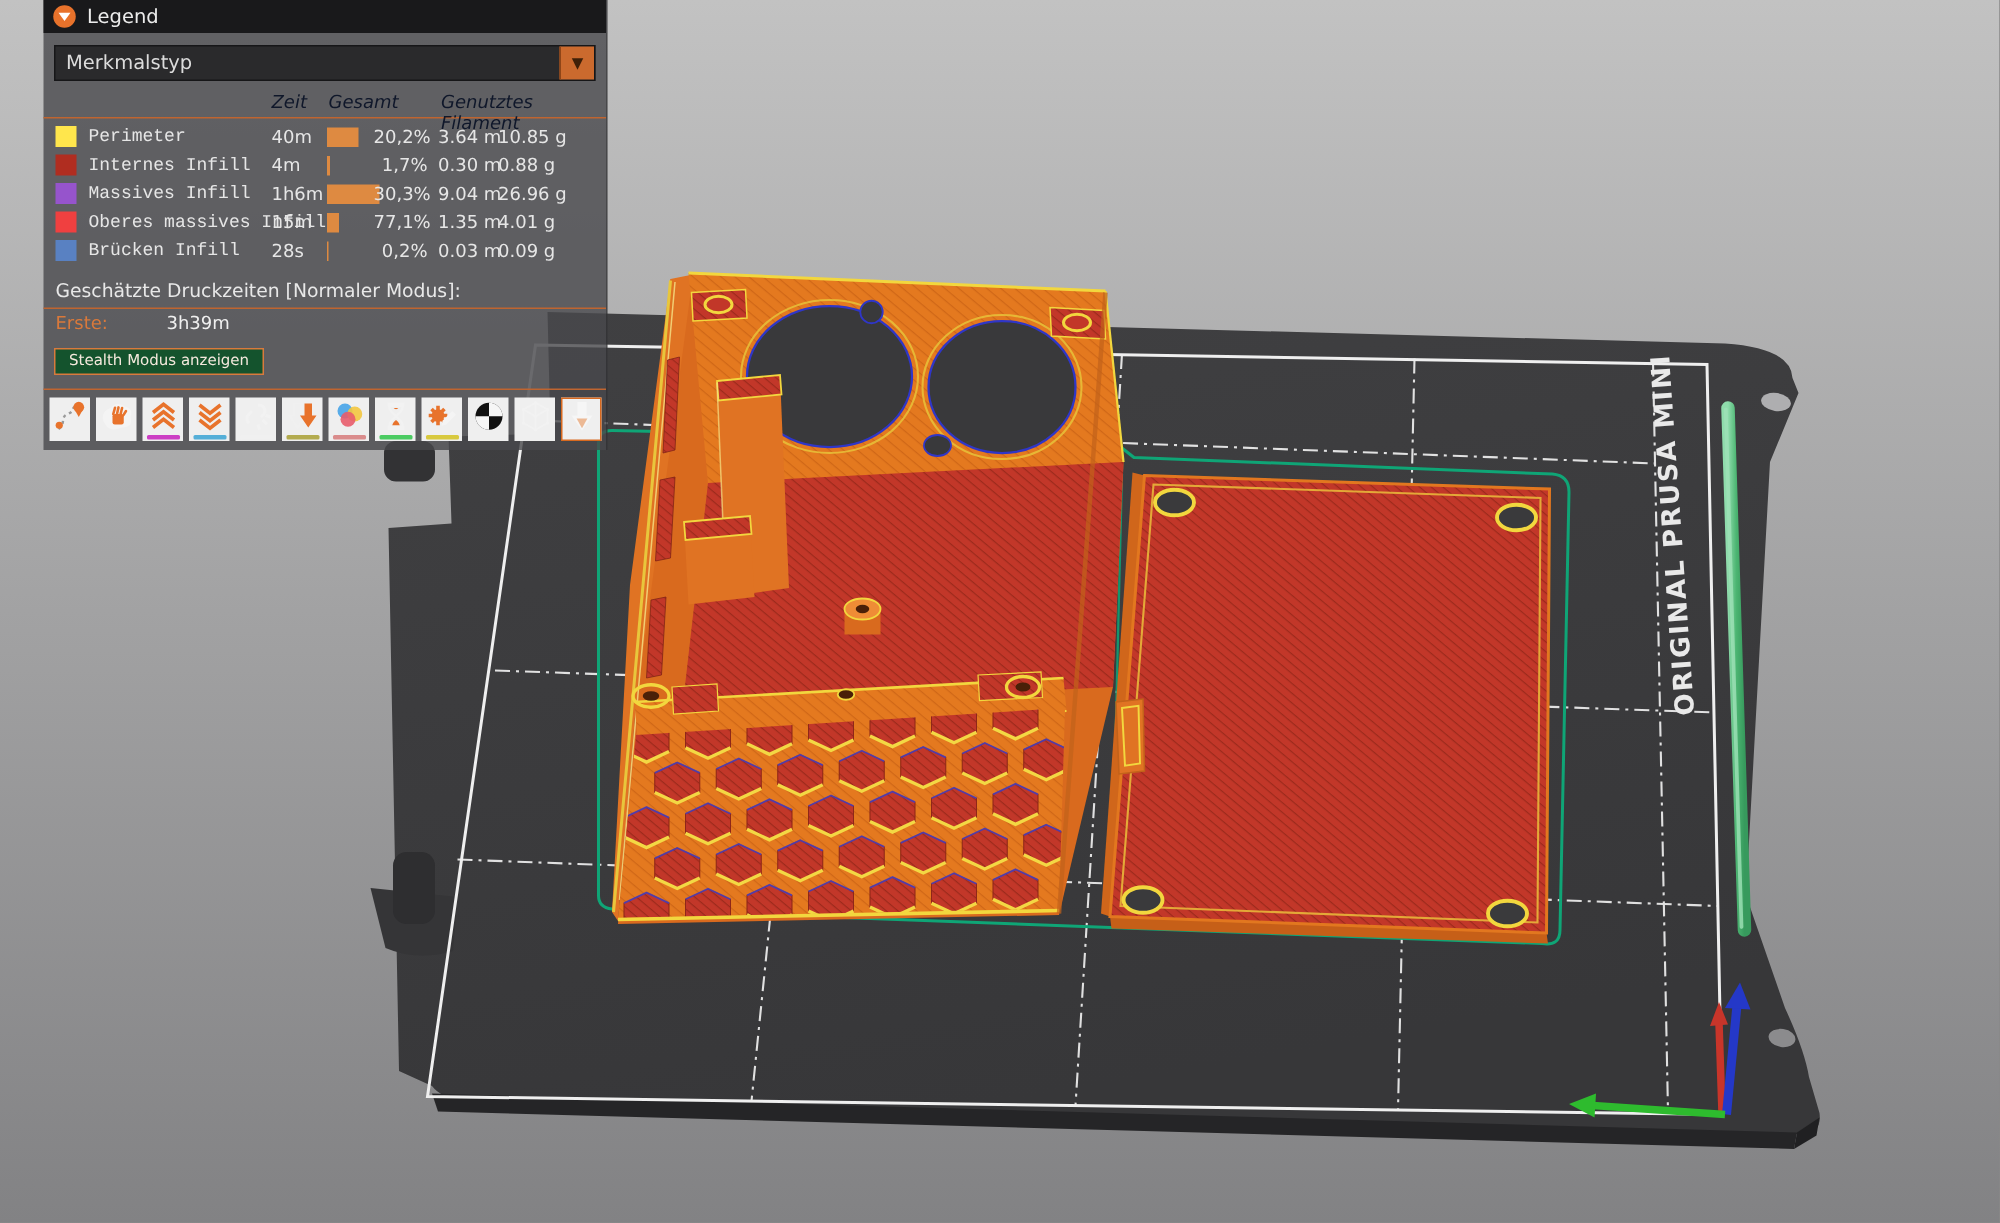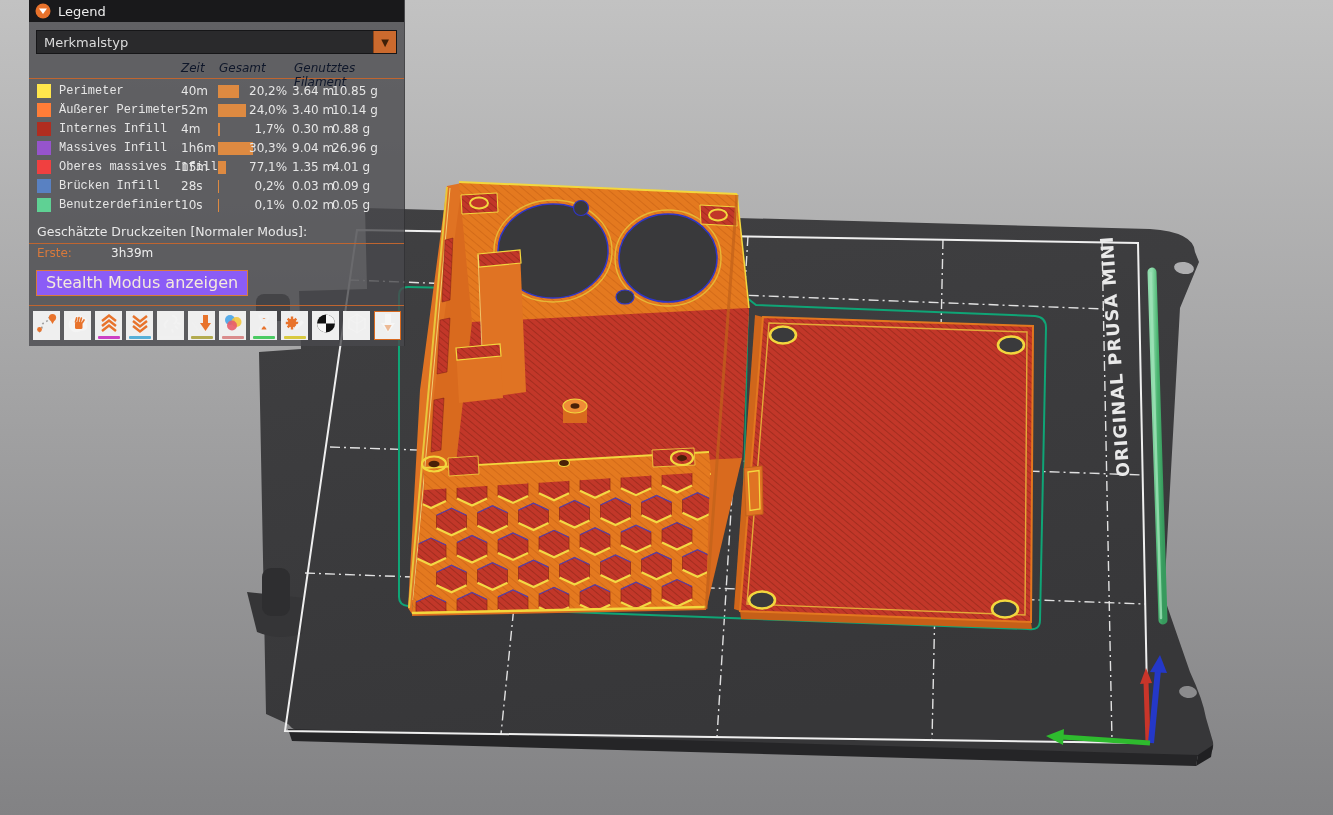--- a/index.html
+++ b/index.html
@@ -26,22 +26,22 @@
   .lbl{position:absolute;left:30px;top:2px;white-space:nowrap;font-family:Liberation Mono, monospace;}
   .tval{position:absolute;left:152px;top:2px;}
   .bar{position:absolute;left:189px;top:3px;height:13px;}
   .pct{position:absolute;left:220px;width:36px;top:2px;text-align:right;}
   .um{position:absolute;left:263px;top:2px;}
   .ug{position:absolute;left:303px;top:2px;}
   .esthead{padding:5px 8px 4px 8px;color:#e8e8e8;font-size:12.5px;}
   .estrow{position:relative;height:19px;}
   .estlab{position:absolute;left:8px;top:2px;color:#d9793b;}
   .estval{position:absolute;left:82px;top:2px;color:#efefef;}
-  #stealth{margin:7px 0 9px 7px;display:inline-block;background:#8b5cf6;
-           border:1px solid #d97a3c;color:#f4e9dd;font-size:16px;
+  #stealth{margin:7px 0 9px 7px;display:inline-block;background:#14532d;
+           border:1px solid #d97a3c;color:#f4e9dd;font-size:10px;
            padding:2px 9px 3px 9px;cursor:pointer;}
   #toolbar{display:flex;gap:4px;padding:5px 0 6px 4px;align-items:center;}
   .tbtn{width:27px;height:29px;display:flex;flex-direction:column;align-items:center;
         justify-content:flex-start;border:1px solid transparent;padding:0;}
   .tbtn.active{border-color:#d8691f;}
   .tbtn svg{display:block;}
   .ul{width:22px;height:3px;margin-top:1px;border-radius:1px;}
 </style>
 </head>
 <body>
@@ -342,29 +342,20 @@
         <div class="lrow">
           <span class="sw" style="background:#FFE64C"></span>
           <span class="lbl">Perimeter</span>
           <span class="tval">40m</span>
           <span class="bar" style="width:21px;background:#DE8A41"></span>
           <span class="pct">20,2%</span>
           <span class="um">3.64 m</span>
           <span class="ug">10.85 g</span>
         </div>
         <div class="lrow">
-          <span class="sw" style="background:#FF7D38"></span>
-          <span class="lbl">Äußerer Perimeter</span>
-          <span class="tval">52m</span>
-          <span class="bar" style="width:28px;background:#DE8A41"></span>
-          <span class="pct">24,0%</span>
-          <span class="um">3.40 m</span>
-          <span class="ug">10.14 g</span>
-        </div>
-        <div class="lrow">
           <span class="sw" style="background:#B02D20"></span>
           <span class="lbl">Internes Infill</span>
           <span class="tval">4m</span>
           <span class="bar" style="width:2px;background:#DE8A41"></span>
           <span class="pct">1,7%</span>
           <span class="um">0.30 m</span>
           <span class="ug">0.88 g</span>
         </div>
         <div class="lrow">
           <span class="sw" style="background:#9654CC"></span>
@@ -386,29 +377,20 @@
         </div>
         <div class="lrow">
           <span class="sw" style="background:#5981C2"></span>
           <span class="lbl">Brücken Infill</span>
           <span class="tval">28s</span>
           <span class="bar" style="width:1px;background:#DE8A41"></span>
           <span class="pct">0,2%</span>
           <span class="um">0.03 m</span>
           <span class="ug">0.09 g</span>
         </div>
-        <div class="lrow">
-          <span class="sw" style="background:#5FD194"></span>
-          <span class="lbl">Benutzerdefiniert</span>
-          <span class="tval">10s</span>
-          <span class="bar" style="width:1px;background:#DE8A41"></span>
-          <span class="pct">0,1%</span>
-          <span class="um">0.02 m</span>
-          <span class="ug">0.05 g</span>
-        </div>
       </div>
 
   <div class="esthead">Geschätzte Druckzeiten [Normaler Modus]:</div>
   <div class="rule"></div>
   <div class="estrow">
     <span class="estlab">Erste:</span>
     <span class="estval">3h39m</span>
   </div>
 
   <div id="stealth">Stealth Modus anzeigen</div>

